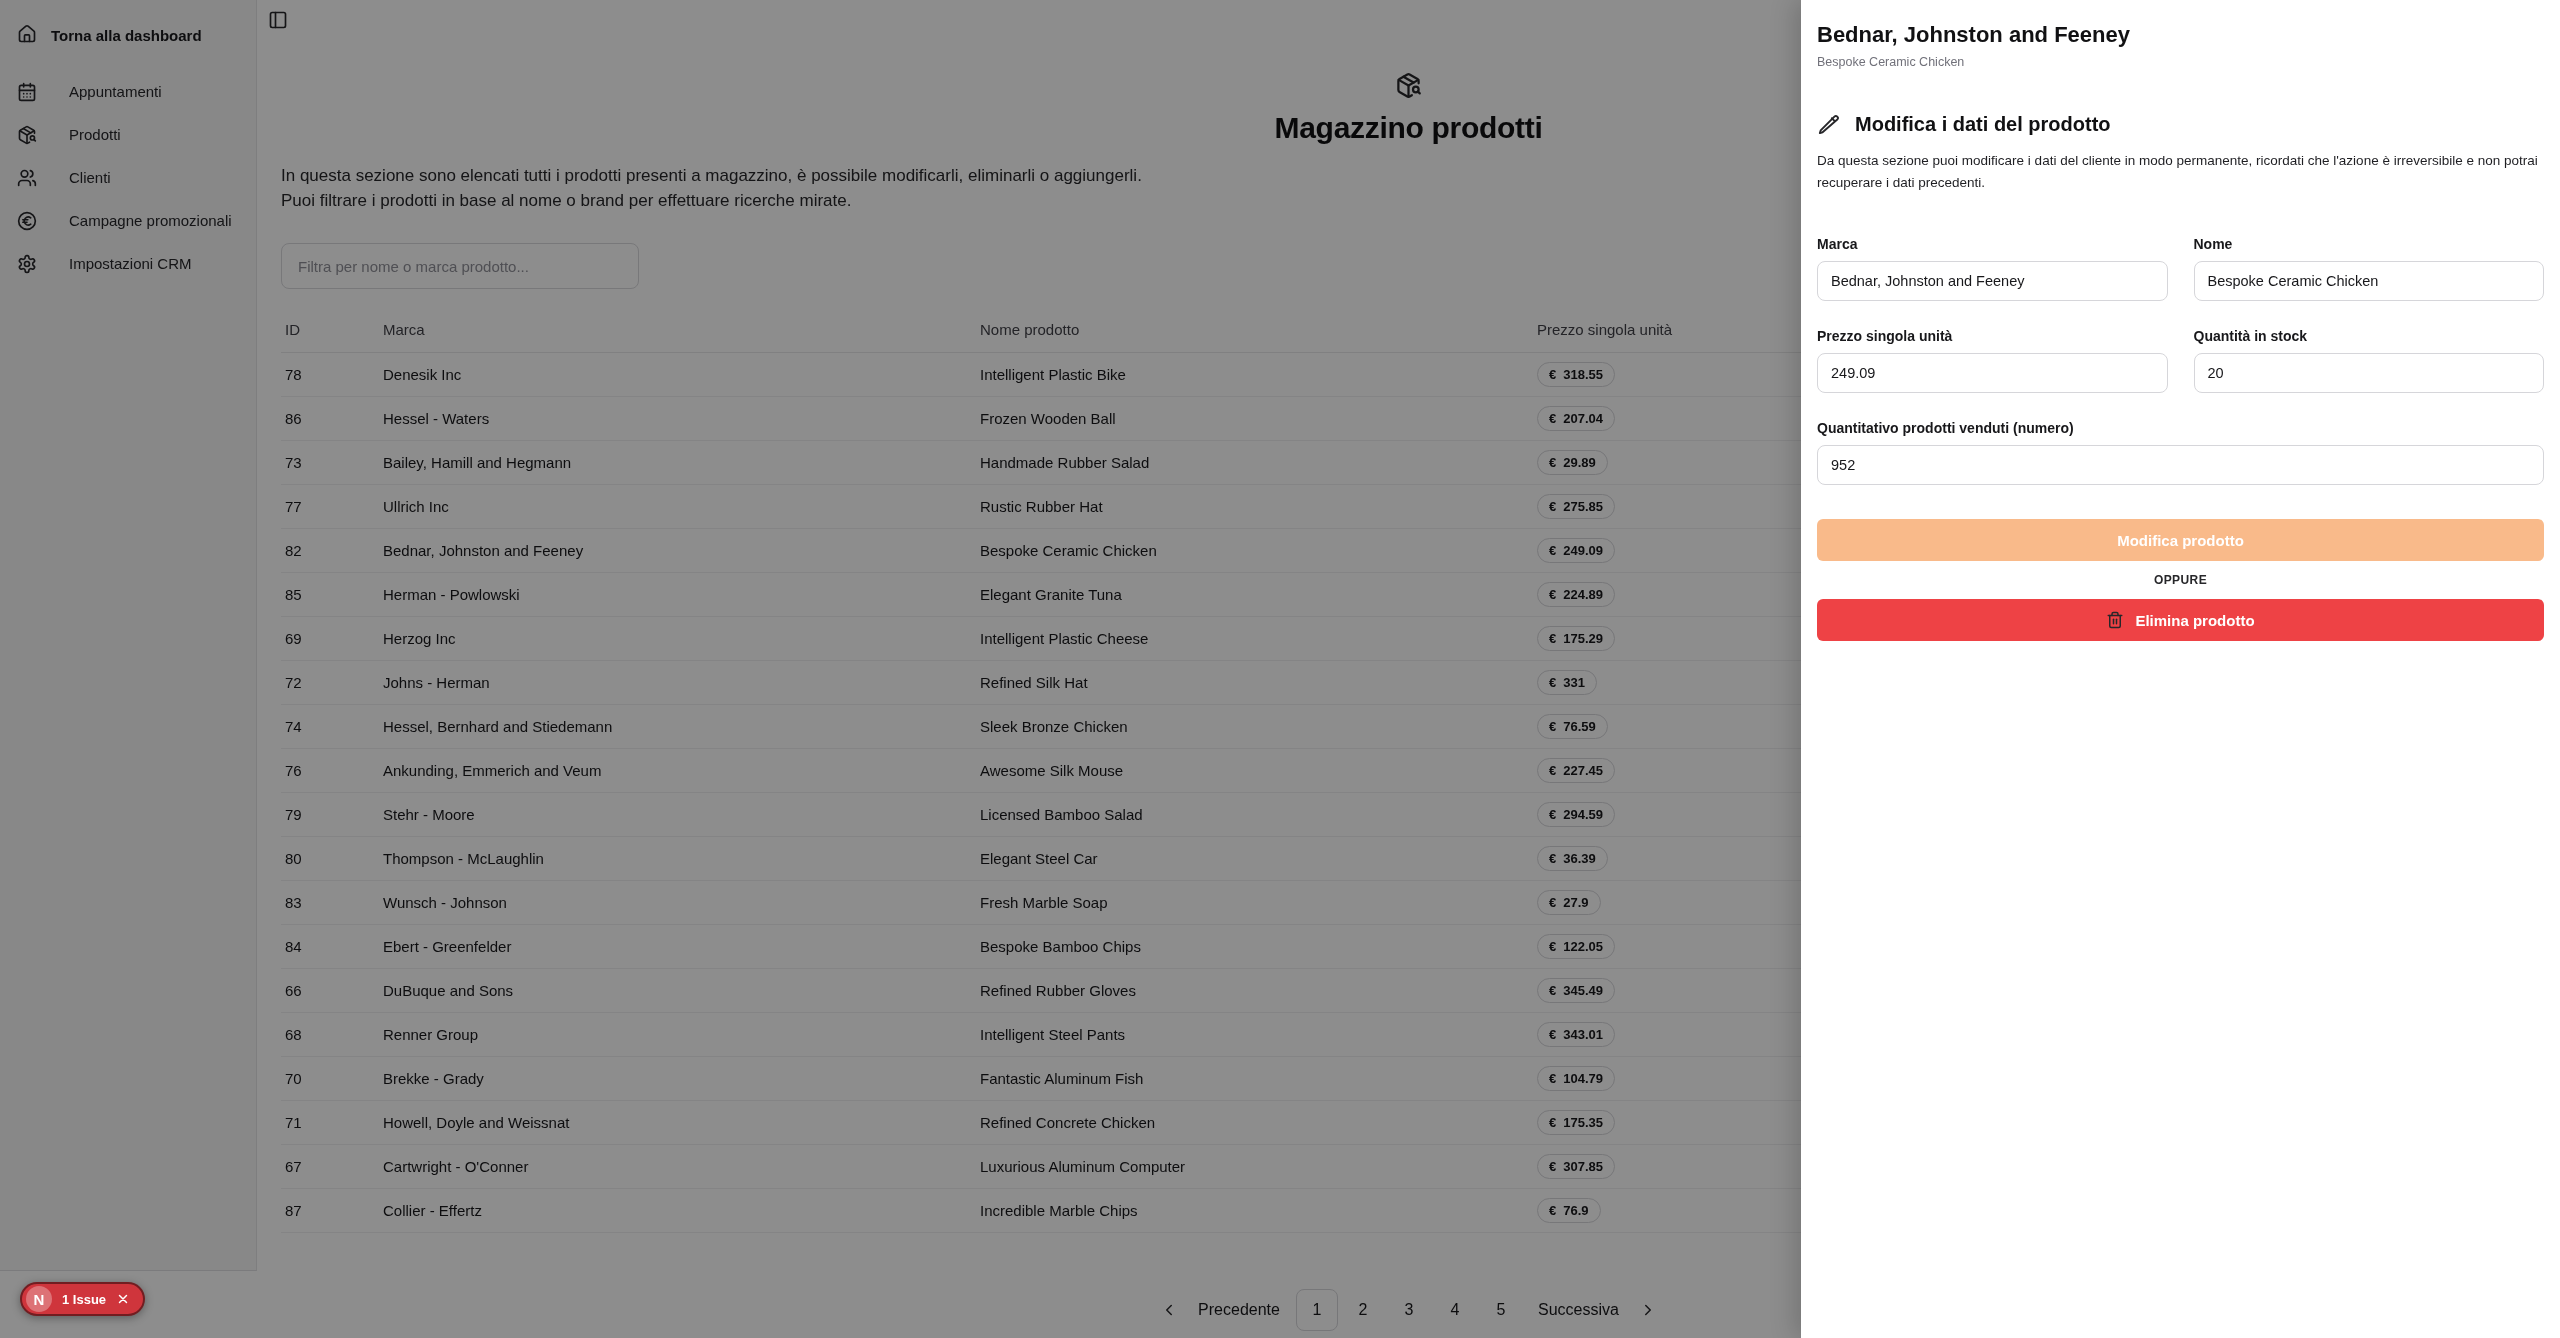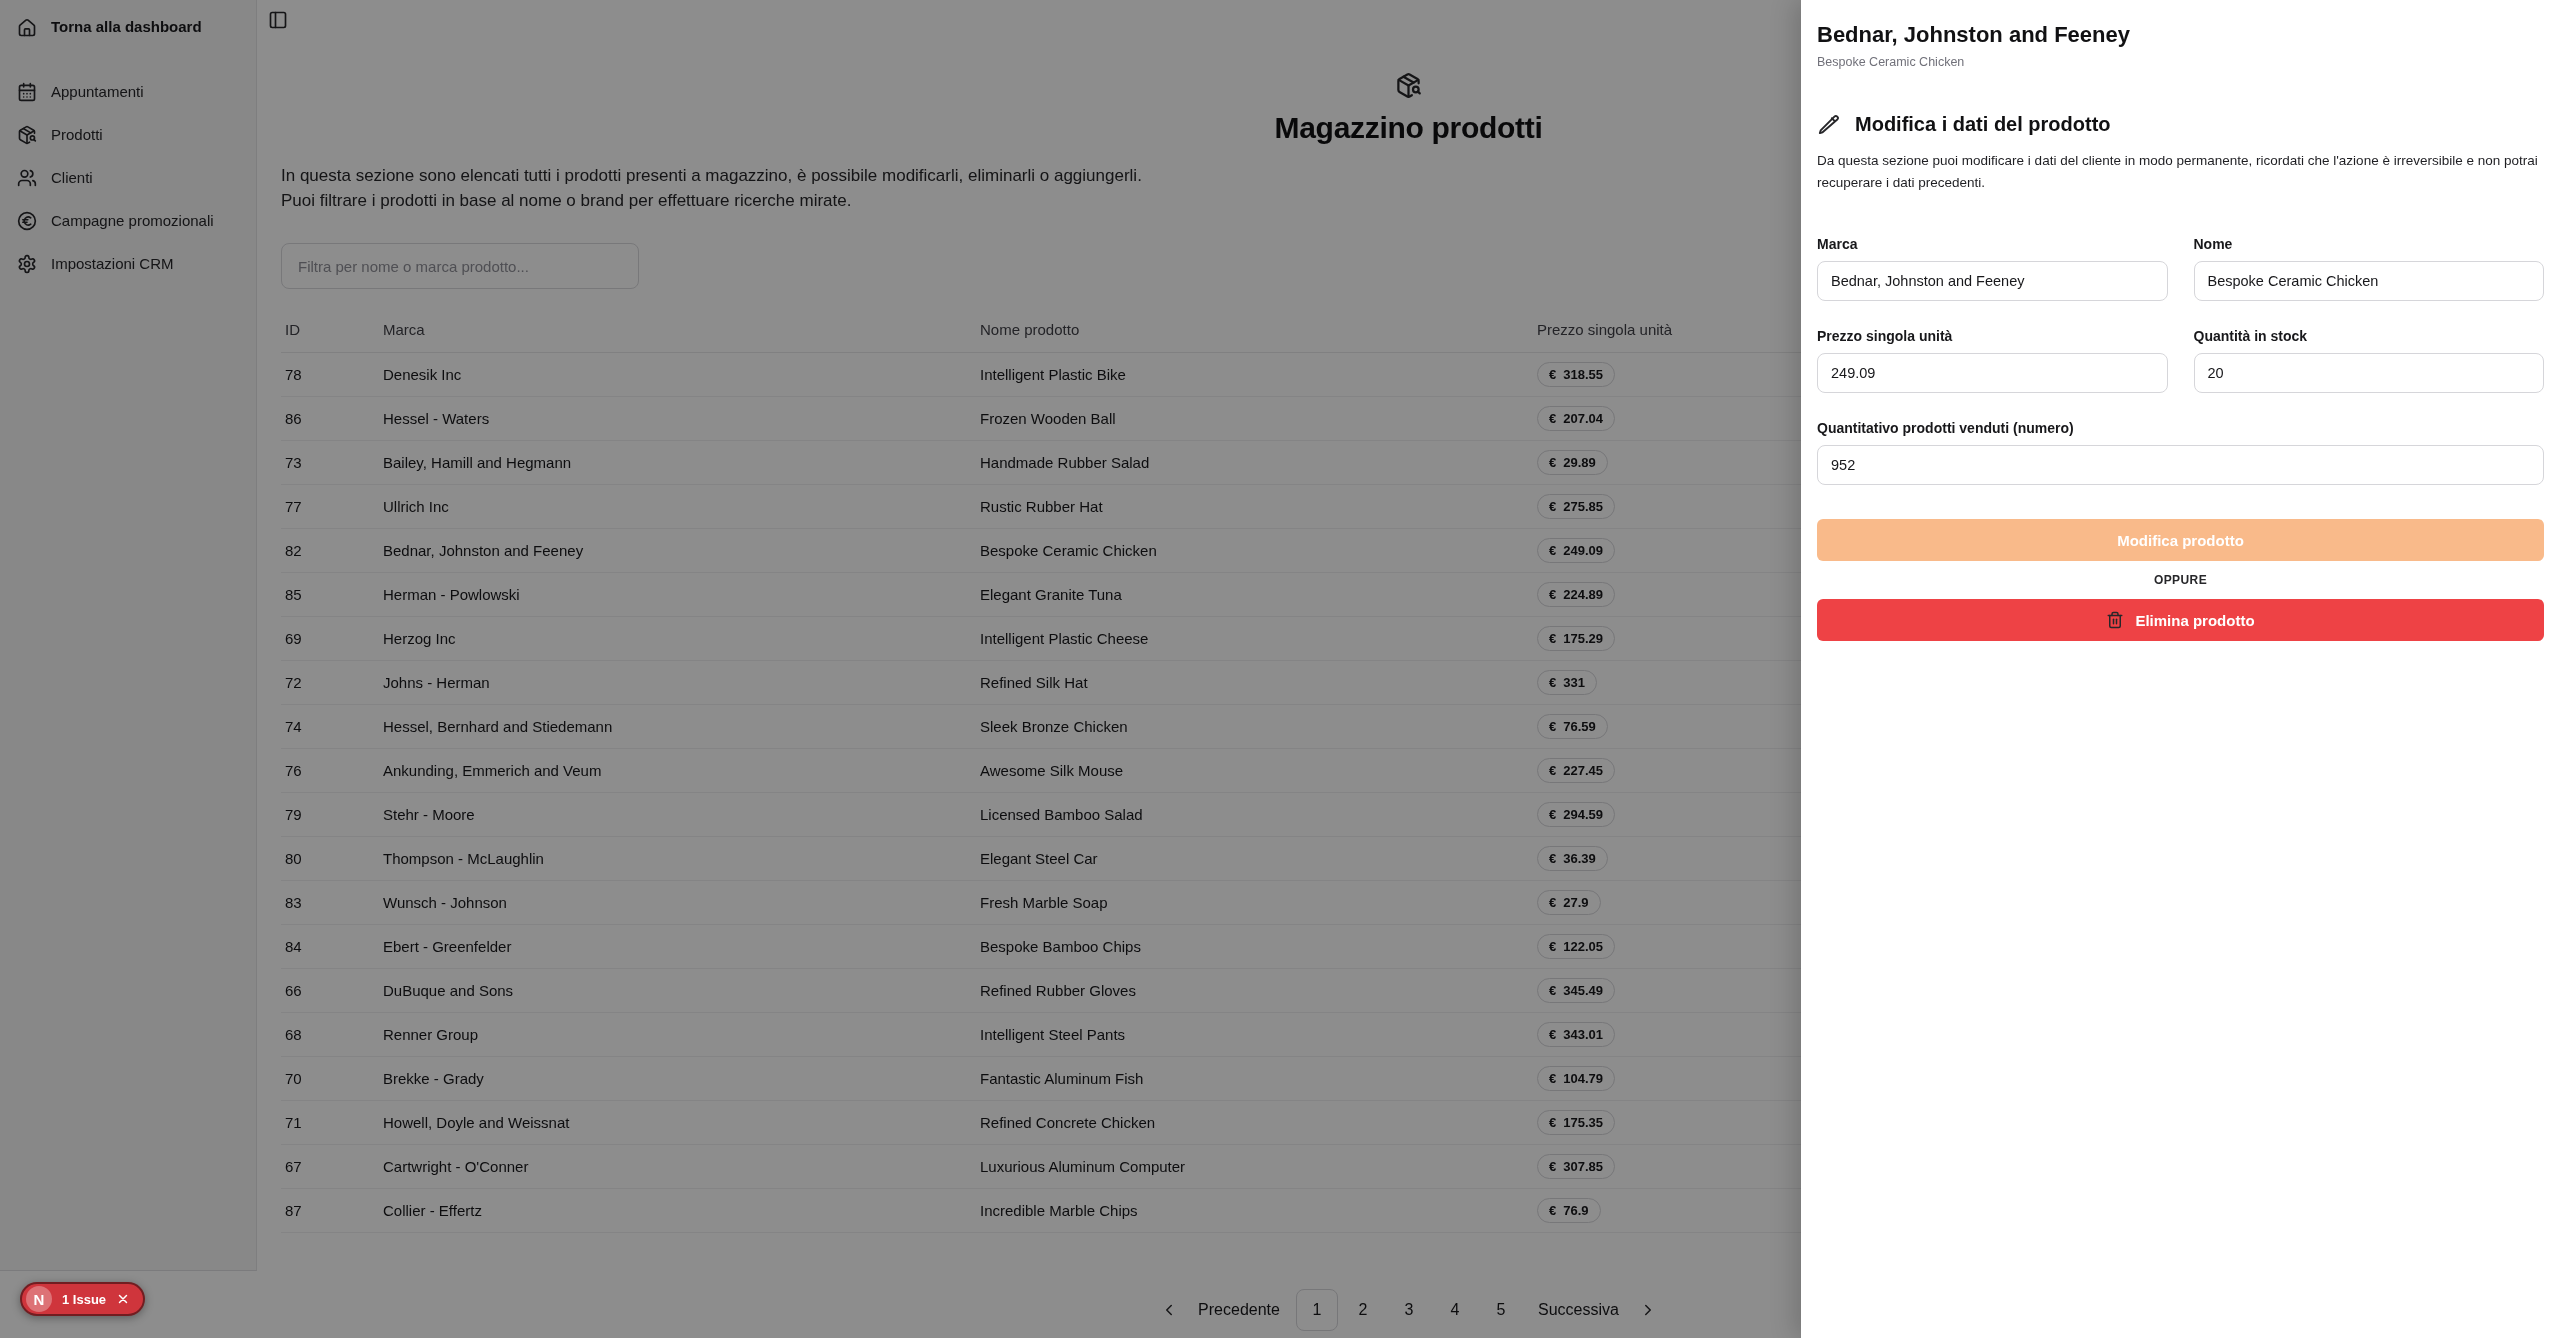--- a/index.html
+++ b/index.html
@@ -4,24 +4,24 @@
 <style>
   * { margin:0; padding:0; box-sizing:border-box; }
   html,body { width:2560px; height:1338px; }
   body { font-family:"Liberation Sans", sans-serif; background:#fbfbfb; overflow:hidden; }
   .stage { position:relative; width:2560px; height:1338px; background:#fbfbfb; }
 
   
   .sidebar { position:absolute; left:0; top:0; width:257px; height:1271px;
              background:#f2f2f3; border-right:1px solid #e0e0e3; border-bottom:1px solid #dcdcdf;
              padding-top:18px; z-index:1; }
-  .side-dash { display:flex; align-items:flex-start; gap:14px; padding:0 17px; height:26px;
+  .side-dash { display:flex; align-items:flex-end; gap:14px; padding:0 17px; height:26px;
                font-size:15px; font-weight:700; color:#18181b; cursor:pointer; }
   .side-nav { margin-top:34px; display:flex; flex-direction:column; gap:16px; }
-  .side-item { display:flex; align-items:center; gap:14px; padding:0 17px; height:27px;
+  .side-item { display:flex; align-items:center; gap:32px; padding:0 17px; height:27px;
                font-size:15px; color:#27272a; cursor:pointer; }
   .icon { display:inline-flex; align-items:center; justify-content:center; color:#27272a; flex:0 0 auto; }
   .icon svg { display:block; }
 
   
   .main { position:absolute; left:257px; top:0; width:2303px; min-height:1338px; padding:0 24px; z-index:1; }
   .toggle-btn { position:absolute; left:9px; top:9px; width:24px; height:24px; background:none; border:none;
                 color:#18181b; cursor:pointer; }
   .page-head { margin-top:72px; display:flex; align-items:center; gap:12px; color:#111113;flex-direction:column; }
   .page-title { font-size:30px; font-weight:700; letter-spacing:-0.3px; }

